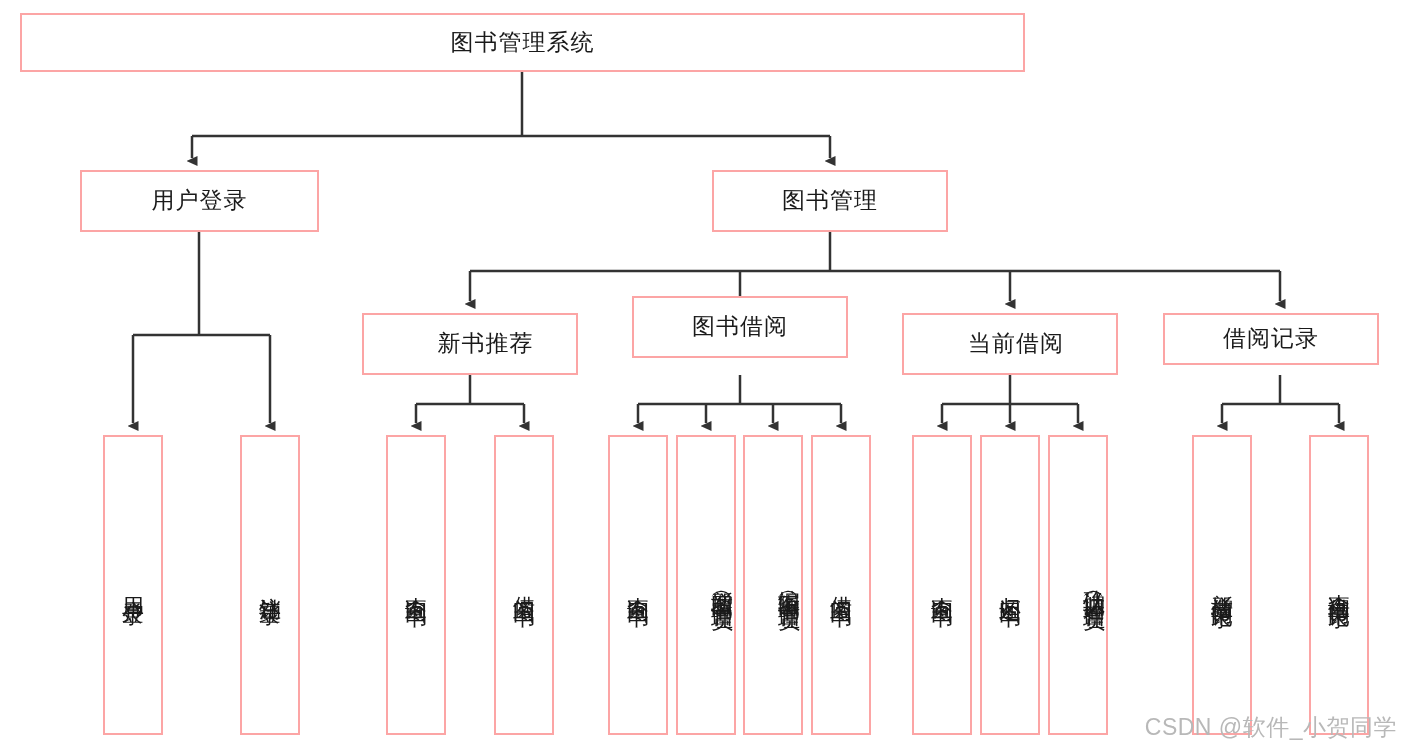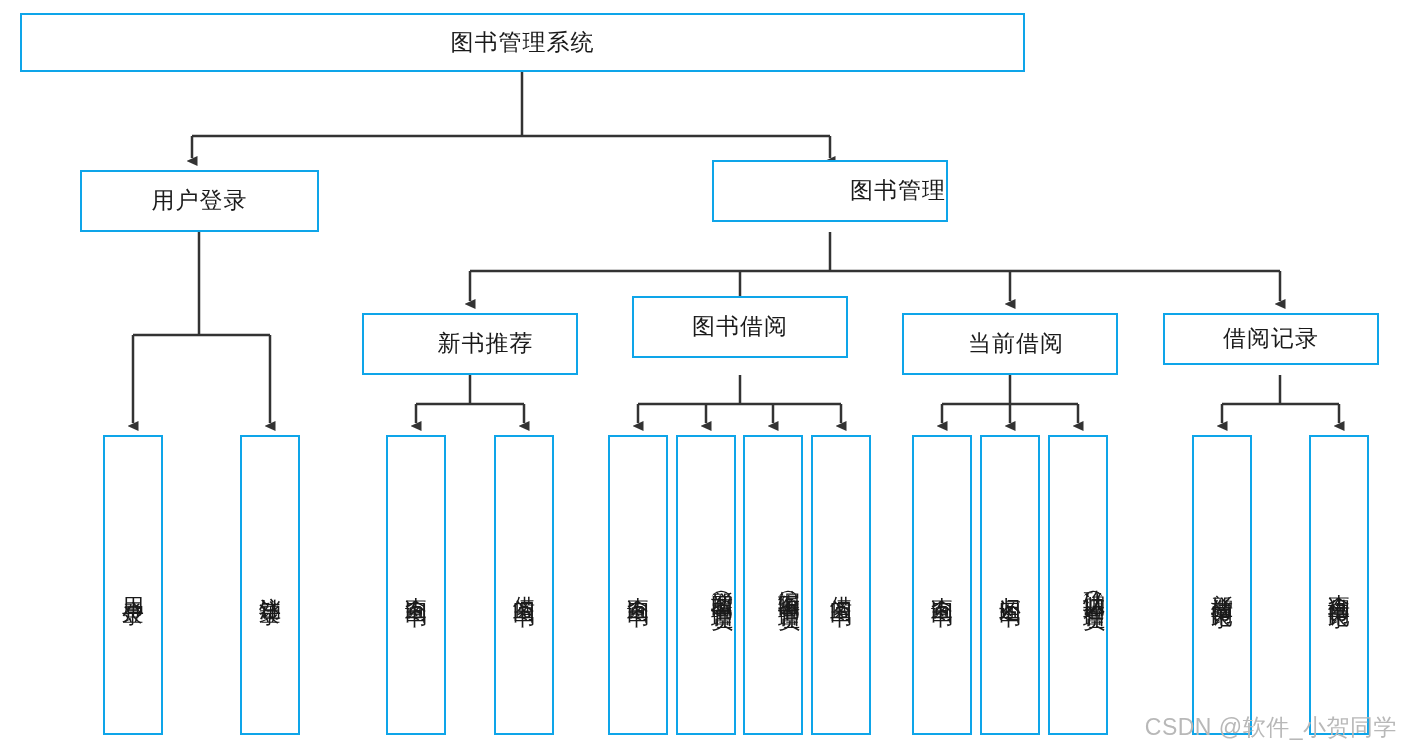--- a/index.html
+++ b/index.html
@@ -21,21 +21,21 @@
     position: absolute;
     left: 0;
     top: 0;
     width: 1405px;
     height: 747px;
     pointer-events: none;
   }
   .node {
     position: absolute;
     box-sizing: border-box;
-    border: 2px solid #0ea5e9;
+    border: 2px solid #fca5a5;
     background: #ffffff;
     display: flex;
     align-items: center;
     justify-content: center;
     color: #1a1a1a;
     z-index: 2;
   }
   .node.horiz {
     font-size: 23px;
     letter-spacing: 1px;
@@ -130,21 +130,21 @@
     </g>
   </svg>
 
   <div class="node horiz" style="left:20px; top:13px; width:1005px; height:59px;">
     <span class="node-label">图书管理系统</span>
   </div>
 
   <div class="node horiz" style="left:80px; top:170px; width:239px; height:62px;">
     <span class="node-label">用户登录</span>
   </div>
-  <div class="node horiz" style="left:712px; top:160px; width:236px; height:62px;justify-content:flex-end;">
+  <div class="node horiz" style="left:712px; top:170px; width:236px; height:62px;">
     <span class="node-label">图书管理</span>
   </div>
 
   <div class="node horiz" style="left:362px; top:313px; width:216px; height:62px;padding-left:31px;">
     <span class="node-label">新书推荐</span>
   </div>
   <div class="node horiz" style="left:632px; top:296px; width:216px; height:62px;">
     <span class="node-label">图书借阅</span>
   </div>
   <div class="node horiz" style="left:902px; top:313px; width:216px; height:62px;padding-left:12px;">

